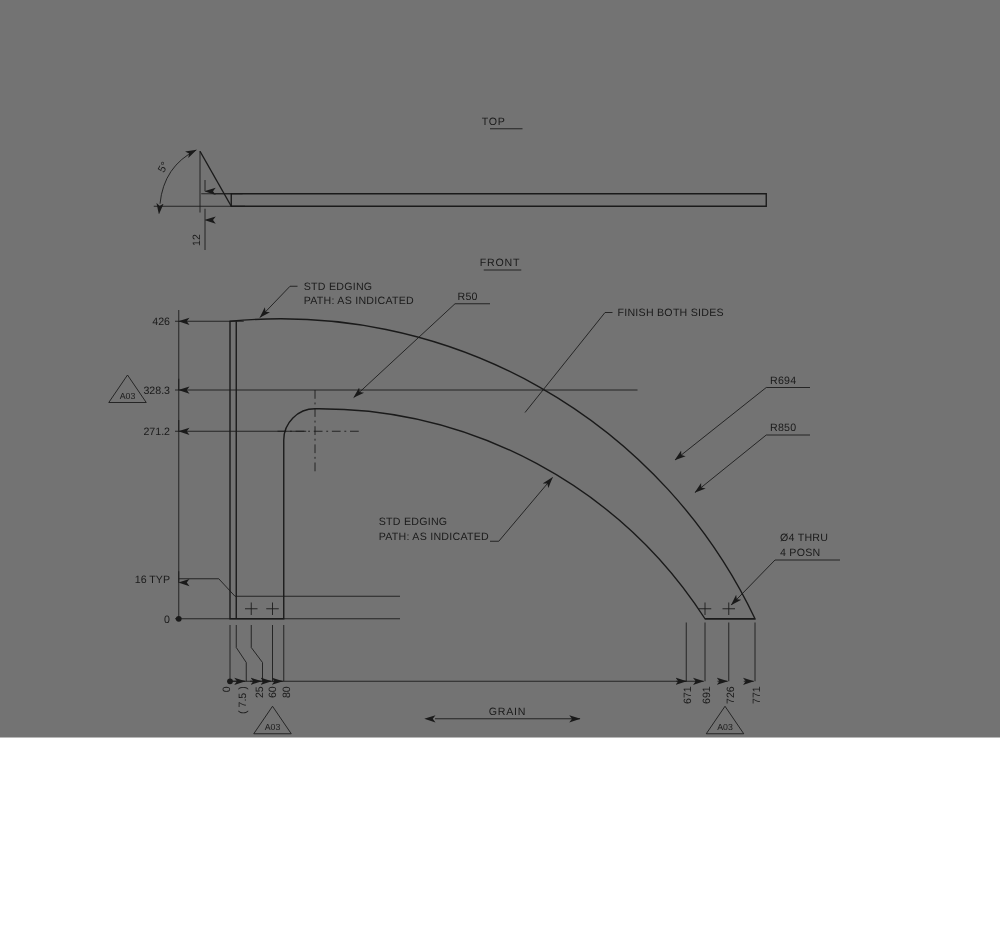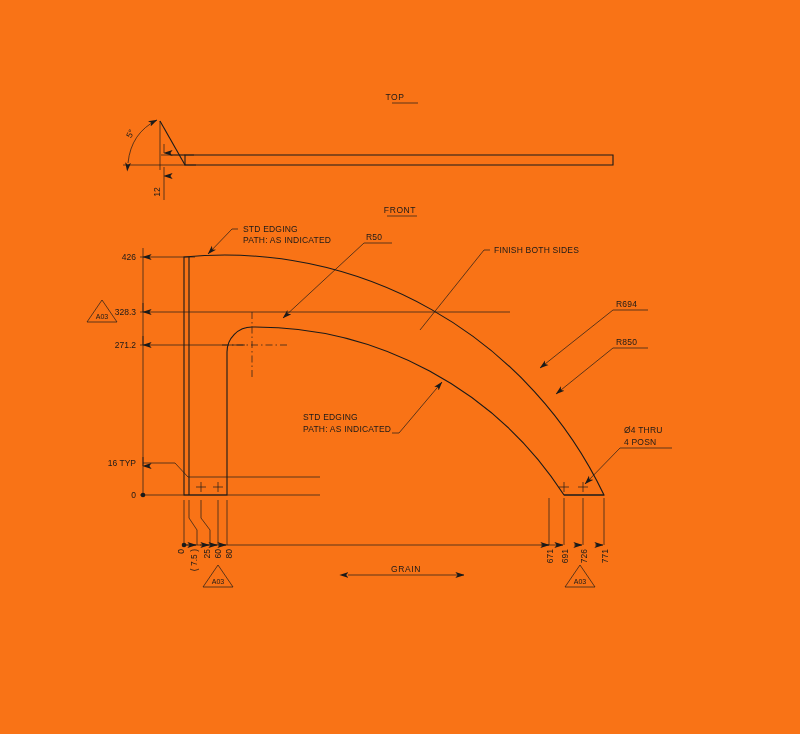--- a/index.html
+++ b/index.html
@@ -11,22 +11,22 @@
   body {
     width: 800px;
     height: 750px;
     font-family: "Liberation Sans", sans-serif;
     color: #1a1a1a;
     overflow: hidden;
   }
   #drawing-root {
     position: relative;
     width: 800px;
-    height: 734px;
-    background: #f97316;
+    height: 590px;
+    background: #737373;
   }
   svg#drawing-canvas {
     position: absolute;
     top: 0;
     left: 0;
     width: 800px;
     height: 750px;
     display: block;
   }
   .ln-thin {

